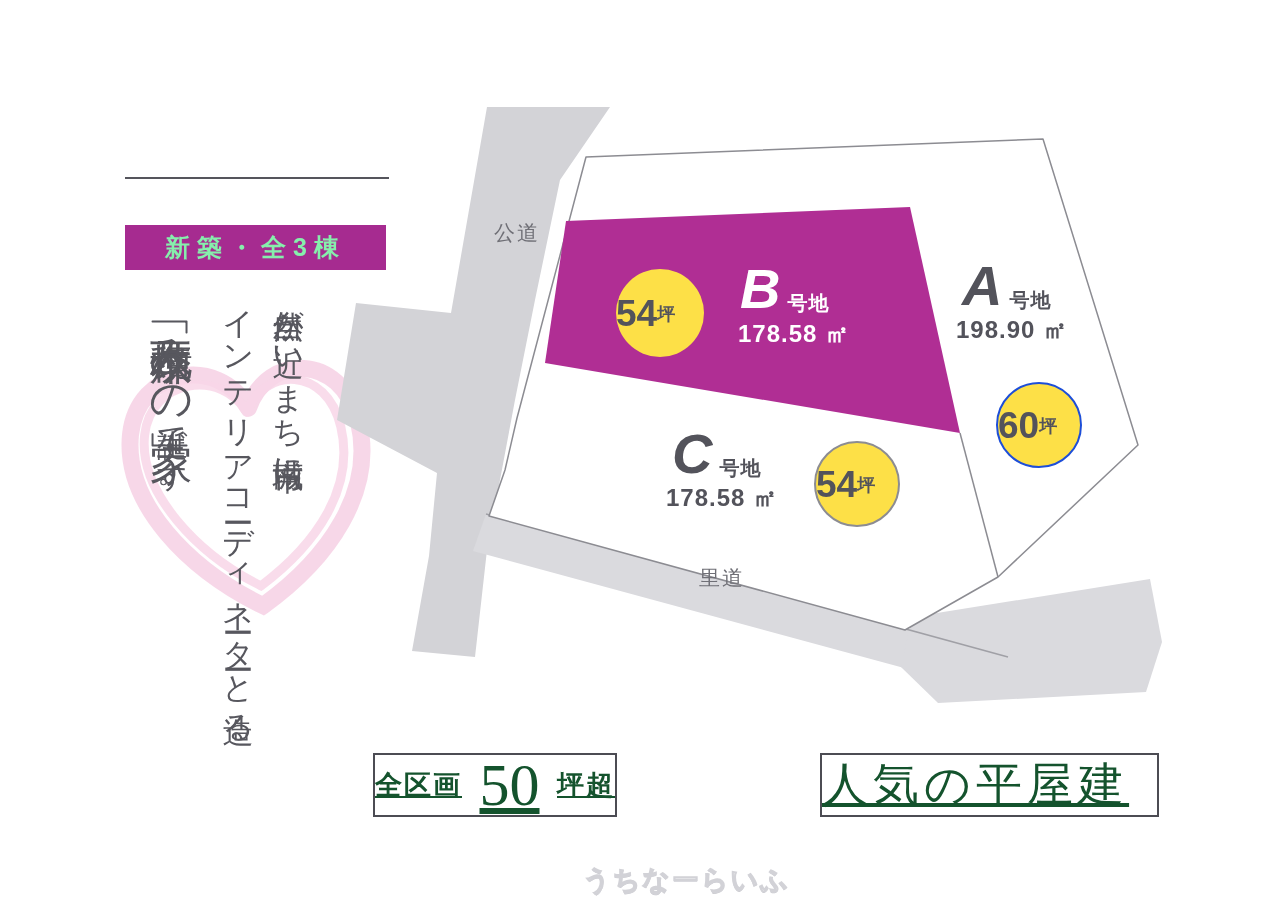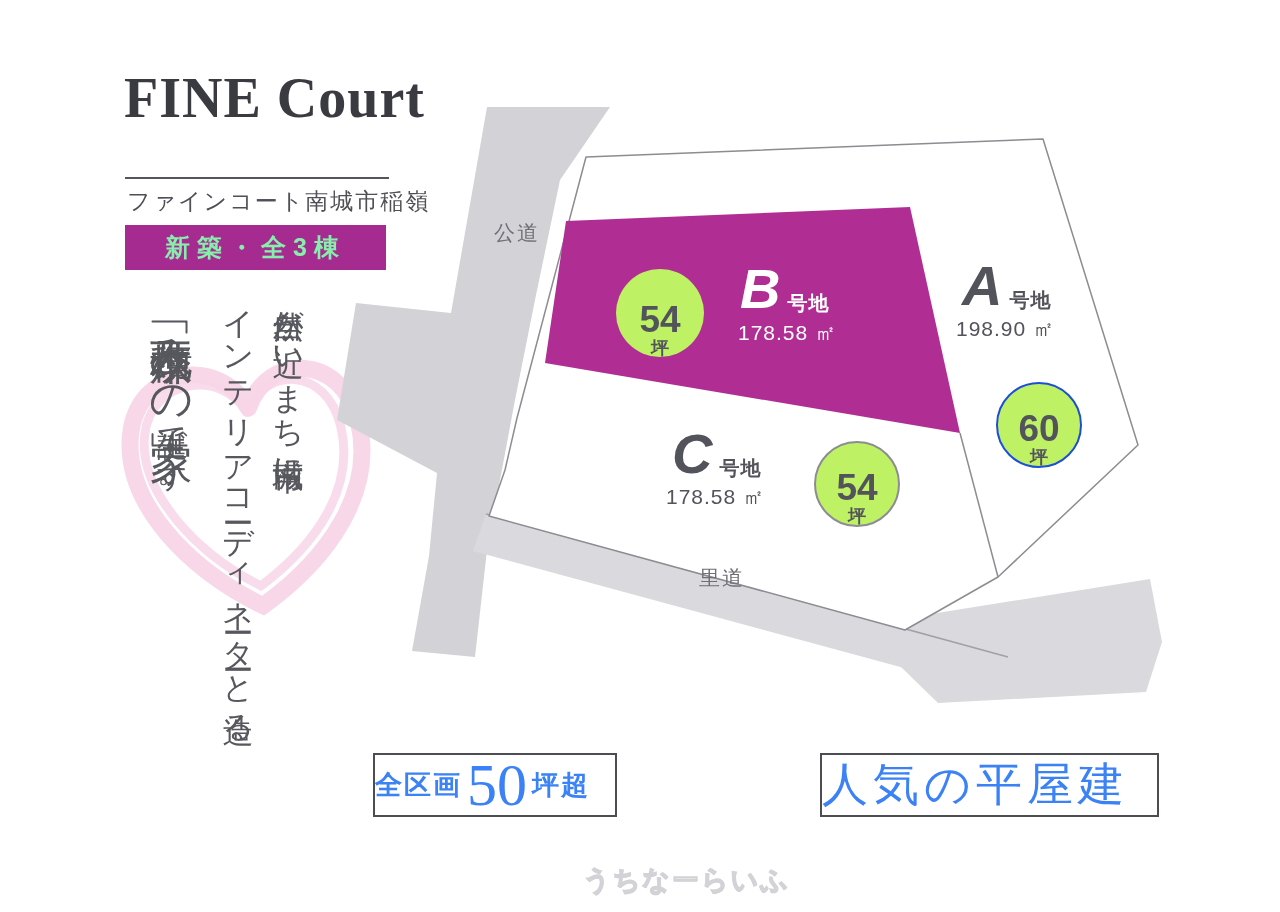--- a/index.html
+++ b/index.html
@@ -22,35 +22,35 @@
   .vt1{left:271px;top:286px;font-size:31px;letter-spacing:1px;}
   .vt2{left:221px;top:288px;font-size:31px;letter-spacing:1px;}
   .vt3{left:149px;top:308px;font-size:43px;letter-spacing:0;}
   .vt3-suffix{font-size:30px;}
 
   
   .road-label{color:#6f6f76;letter-spacing:2px;}
   .plot-title{display:flex;align-items:flex-end;line-height:1;}
   .plot-letter{font-size:56px;font-weight:bold;font-style:italic;letter-spacing:0;}
   .plot-gouchi{font-size:20px;font-weight:bold;margin-left:7px;margin-bottom:4px;letter-spacing:1px;}
-  .plot-area{font-size:21px;font-weight:normal;letter-spacing:1px;line-height:1;}
+  .plot-area{font-size:24px;font-weight:bold;letter-spacing:1px;line-height:1;}
   .gray-plot{color:#53535b;}
   .white-plot{color:#ffffff;}
-  .tsubo-circle{border-radius:50%;background:#bef264;display:flex;flex-direction:column;
-                align-items:center;justify-content:flex-end;line-height:1;}
+  .tsubo-circle{border-radius:50%;background:#fde047;display:flex;flex-direction:row;
+                align-items:center;justify-content:flex-start;line-height:1;}
   .tsubo-num{font-size:37px;font-weight:bold;color:#53535b;}
   .tsubo-unit{font-size:18px;font-weight:bold;color:#53535b;margin-top:1px;}
   .circ-b{left:616px;top:269px;width:88px;height:88px;}
   .circ-a{left:996px;top:382px;width:82px;height:82px;border:2px solid #1d4ed8;}
   .circ-c{left:814px;top:441px;width:82px;height:82px;border:2px solid #8c8c92;}
 
   
-  .feature-box{top:753px;height:60px;border:2px solid #4c4c53;background:#ffffff;color:#3b82f6;
-               display:flex;align-items:center;justify-content:flex-start;
-               font-family:"Liberation Serif","DejaVu Serif",serif;}
+  .feature-box{top:753px;height:60px;border:2px solid #4c4c53;background:#ffffff;color:#14532d;
+               display:flex;align-items:center;justify-content:space-between;
+               font-family:"Liberation Serif","DejaVu Serif",serif;text-decoration:underline;}
   .fb1{left:373px;width:240px;}
   .fb2{left:623px;width:182px;}
   .fb3{left:820px;width:335px;}
   .fb1 .pre,.fb1 .suf{font-size:27px;font-weight:600;letter-spacing:2px;
         font-family:"Liberation Sans","DejaVu Sans",sans-serif;}
   .fb1 .num{font-size:60px;font-weight:500;margin:0 5px;line-height:1;}
   .fb2-label{font-size:44px;letter-spacing:3px;line-height:1;}
   .fb3-label{font-size:46px;letter-spacing:5px;line-height:1;}
 
   
@@ -76,23 +76,21 @@
     <polygon points="912,617 1150,579 1162,642 1146,692 938,703 901,667" fill="#dadade"></polygon>
     <line x1="486" y1="514" x2="1008" y2="657" stroke="#a0a0a6" stroke-width="1.5"></line>
 
     <polygon points="586,157 1043,139 1138,445 998,577 905,630 489,516 505,470 517,418" fill="#ffffff" stroke="#8c8c92" stroke-width="1.5" stroke-linejoin="round"></polygon>
 
     <polygon points="566,221 910,207 960,433 545,363" fill="#b02e94"></polygon>
 
     <line x1="960" y1="433" x2="998" y2="577" stroke="#8c8c92" stroke-width="1.5"></line>
   </svg>
 
-  <div class="abs logo-line logo-1">FINE Court</div>
   <div class="abs logo-rule"></div>
-  <div class="abs logo-sub">ファインコート南城市稲嶺</div>
   <div class="abs badge" style="background:#a62b90;">新築・全3棟</div>
 
   <div class="abs vtext vt1">自然が近いまち南城市に</div>
   <div class="abs vtext vt2">インテリアコーディネーターと造る</div>
   <div class="abs vtext vt3"><span>「本煉瓦積みの家」</span><span class="vt3-suffix">誕生です。</span></div>
 
   <div class="abs road-label" style="left:494px;top:219px;font-size:21px;">公道</div>
   <div class="abs road-label" style="left:699px;top:564px;font-size:21px;">里道</div>
 
   <div class="abs plot-title white-plot" style="left:740px;top:261px;">

